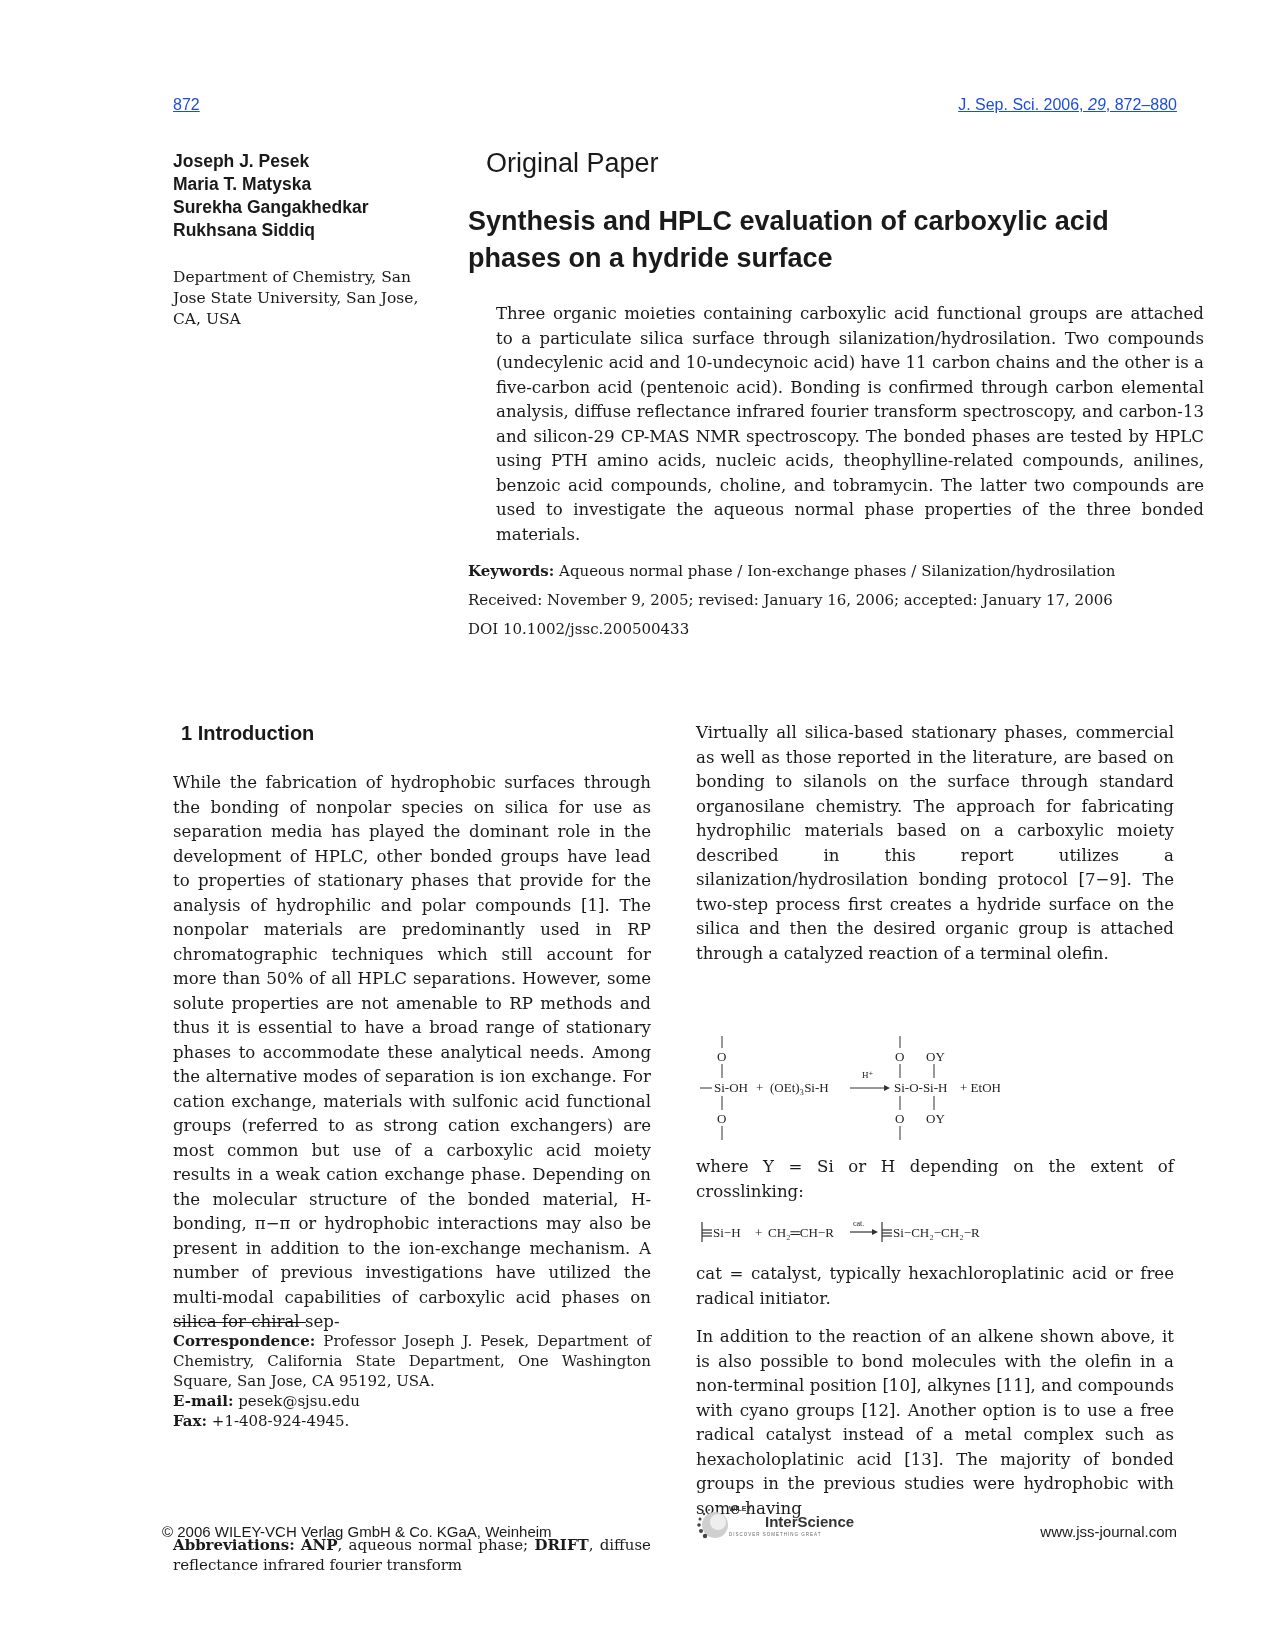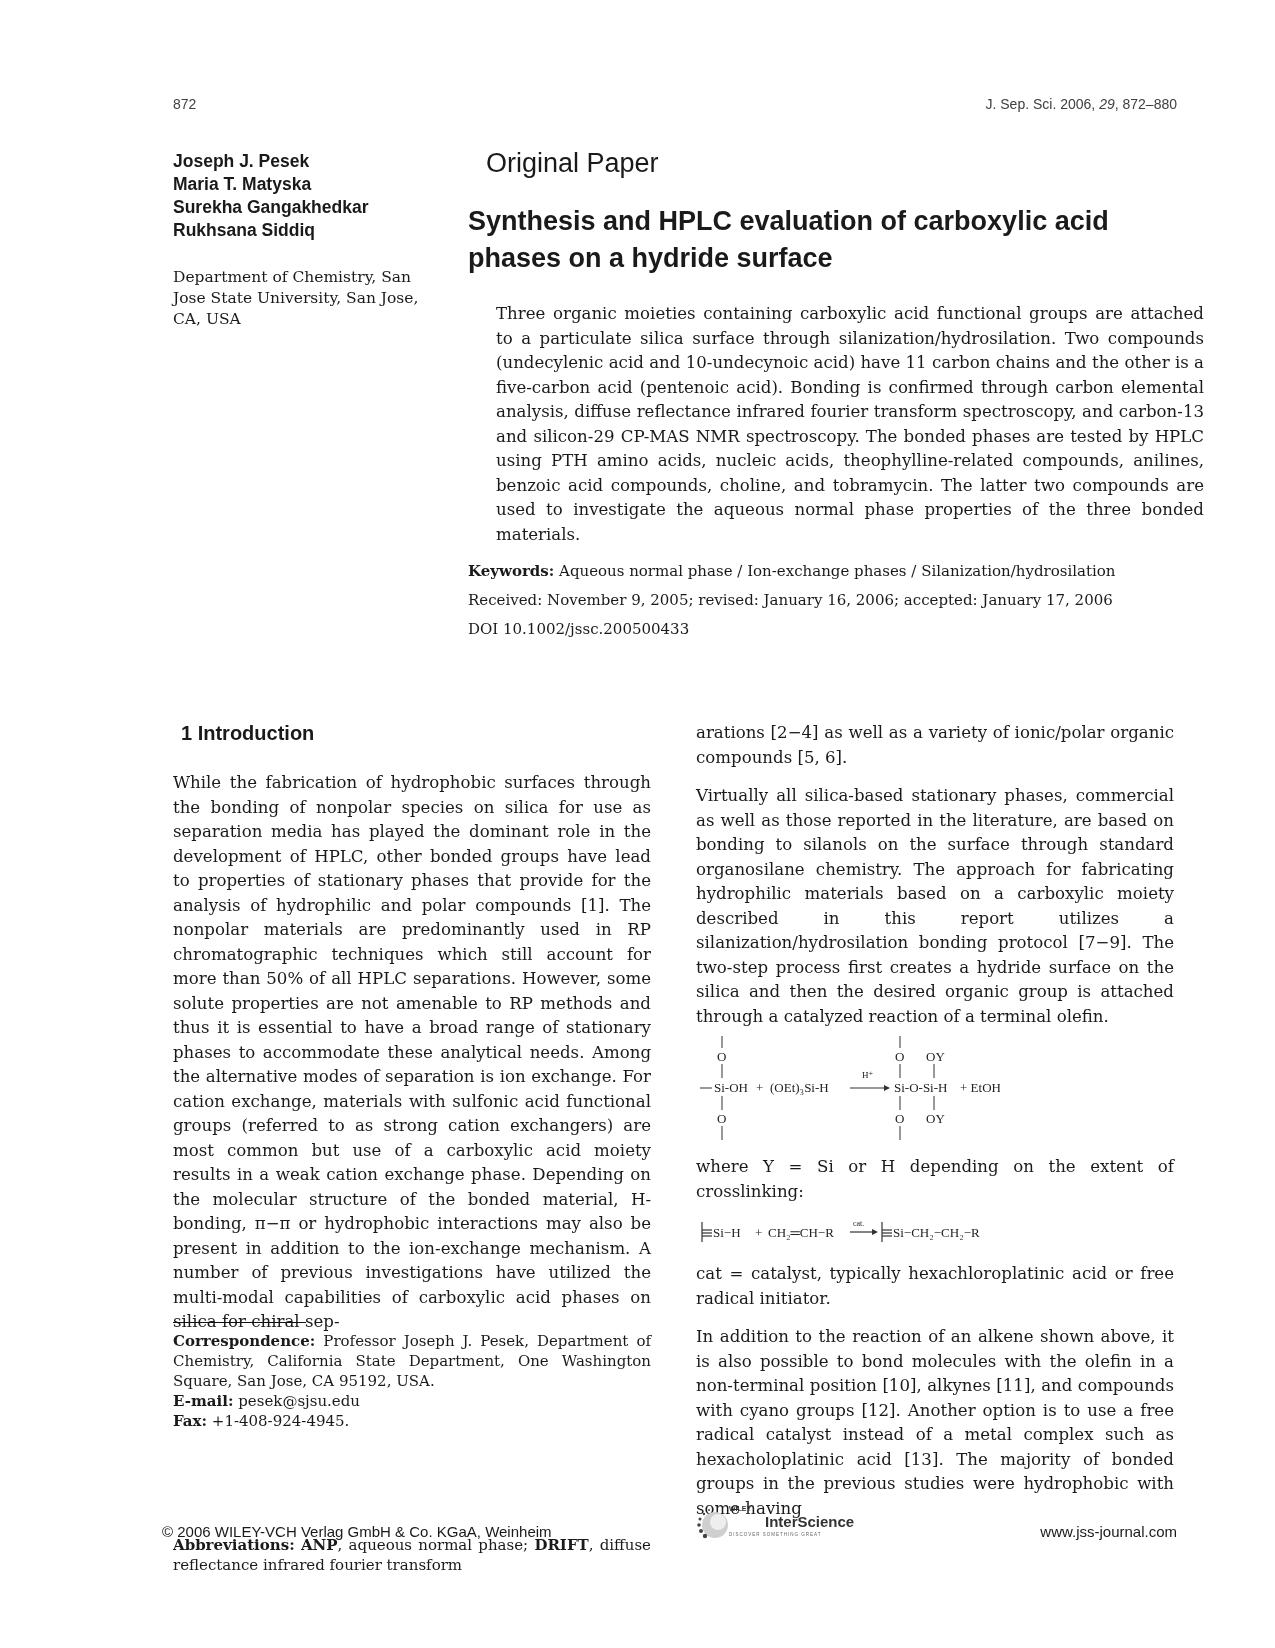--- a/index.html
+++ b/index.html
@@ -1,20 +1,20 @@
 <!DOCTYPE html>
 <html><head>
 <meta charset="utf-8">
 <style>
   html, body { margin: 0; padding: 0; background: #ffffff; }
   body { width: 1275px; height: 1648px; position: relative; overflow: hidden; color: #1a1a1a; }
   .abs { position: absolute; }
   .sans { font-family: "Liberation Sans", "DejaVu Sans", sans-serif; }
   .serif { font-family: "DejaVu Serif", "Liberation Serif", serif; }
-  .runhead { top: 96px; font-size: 14px; color: #404040; }
+  .runhead { top: 96px; font-size: 16px; color: #1d4ed8; text-decoration: underline; }
   .authors { left: 173px; top: 150px; width: 260px; font-weight: bold; font-size: 17.5px; line-height: 23px; }
   .affil { left: 173px; top: 267px; width: 250px; font-size: 15.5px; line-height: 21px; }
   .kind { left: 486px; top: 148px; font-size: 27px; font-weight: normal; }
   .title { left: 468px; top: 203px; width: 690px; font-size: 27px; font-weight: bold; line-height: 37px; }
   .abstract { left: 468px; top: 302px; width: 708px; font-size: 16.6px; line-height: 24.5px; text-align: justify; margin-left: 28px; }
   .meta { left: 468px; width: 708px; font-size: 15px; line-height: 20px; }
   .col { width: 478px; font-size: 16.6px; line-height: 24.5px; text-align: justify; }
   .col p { margin: 0 0 14px 0; }
   .h1 { left: 173px; top: 722px; font-size: 20px; font-weight: bold; margin-left: 8px; }
   .rule { left: 173px; top: 1322px; width: 133px; height: 1px; background: #111; }
@@ -58,21 +58,20 @@
   <span>Professor Joseph J. Pesek, Department of Chemistry, California State Department, One Washington Square, San Jose, CA 95192, USA.</span><br>
   <b>E-mail:</b>
   <span>pesek@sjsu.edu</span><br>
   <b>Fax:</b>
   <span>+1-408-924-4945.</span>
 </div>
 
 <div class="abs serif foot" style="top:1535px;"><b>Abbreviations:</b> <b>ANP</b><span>, aqueous normal phase; </span><b>DRIFT</b><span>, diffuse reflectance infrared fourier transform</span></div>
 
 <div class="abs serif col" style="left:696px; top:721px;">
-  <p>arations [2−4] as well as a variety of ionic/polar organic compounds [5, 6].</p>
   <p style="margin-bottom:6px;">Virtually all silica-based stationary phases, commercial as well as those reported in the literature, are based on bonding to silanols on the surface through standard organosilane chemistry. The approach for fabricating hydrophilic materials based on a carboxylic moiety described in this report utilizes a silanization/hydrosilation bonding protocol [7−9]. The two-step process first creates a hydride surface on the silica and then the desired organic group is attached through a catalyzed reaction of a terminal olefin.</p>
 </div>
 
 <svg class="abs" style="left:700px; top:1032px;" width="300" height="118">
   <g stroke="#333" stroke-width="1" fill="none">
     <line x1="22" y1="4" x2="22" y2="16"></line>
     <line x1="22" y1="32" x2="22" y2="46"></line>
     <line x1="22" y1="64" x2="22" y2="78"></line>
     <line x1="22" y1="94" x2="22" y2="108"></line>
     <line x1="0" y1="56" x2="12" y2="56"></line>

